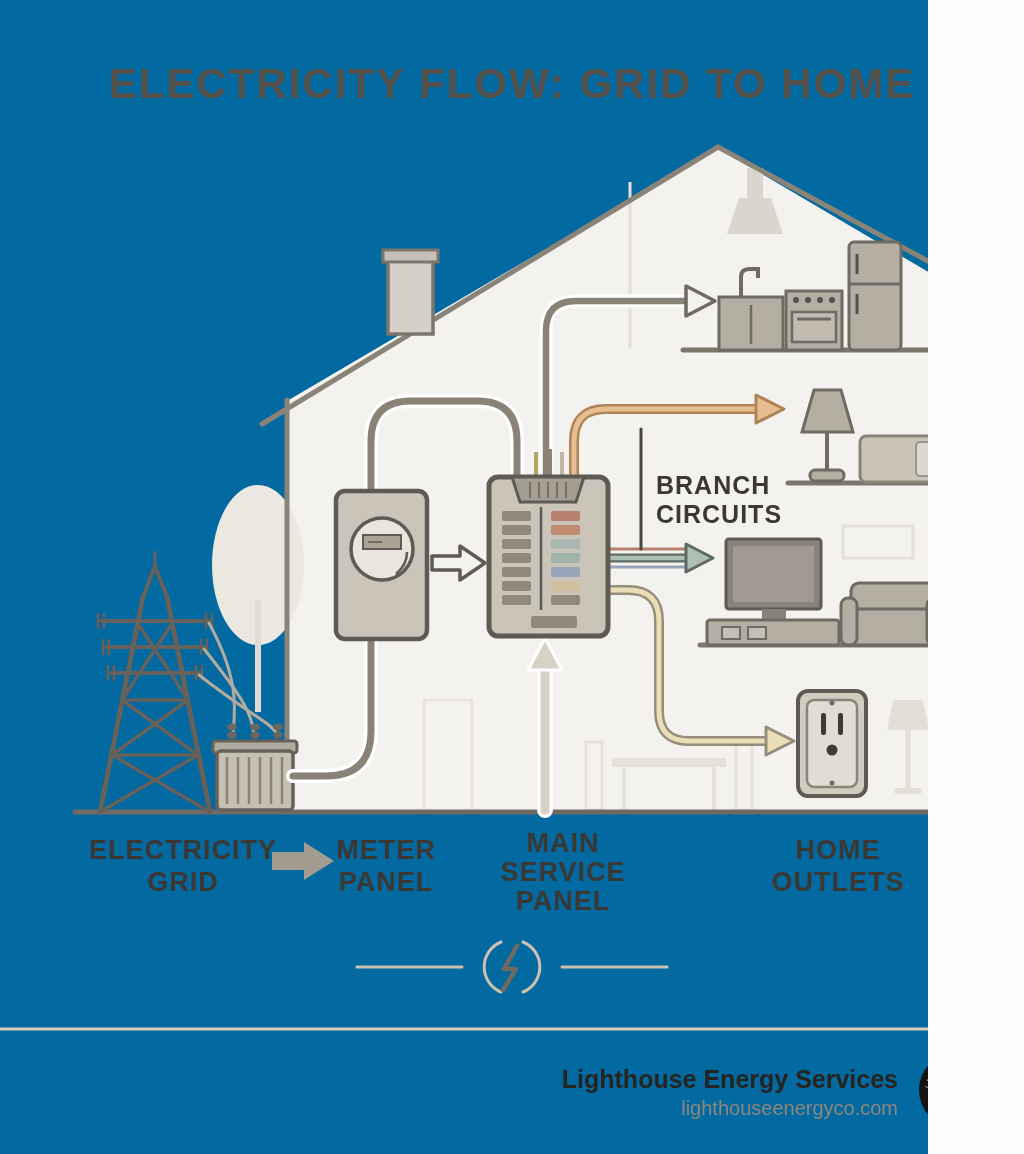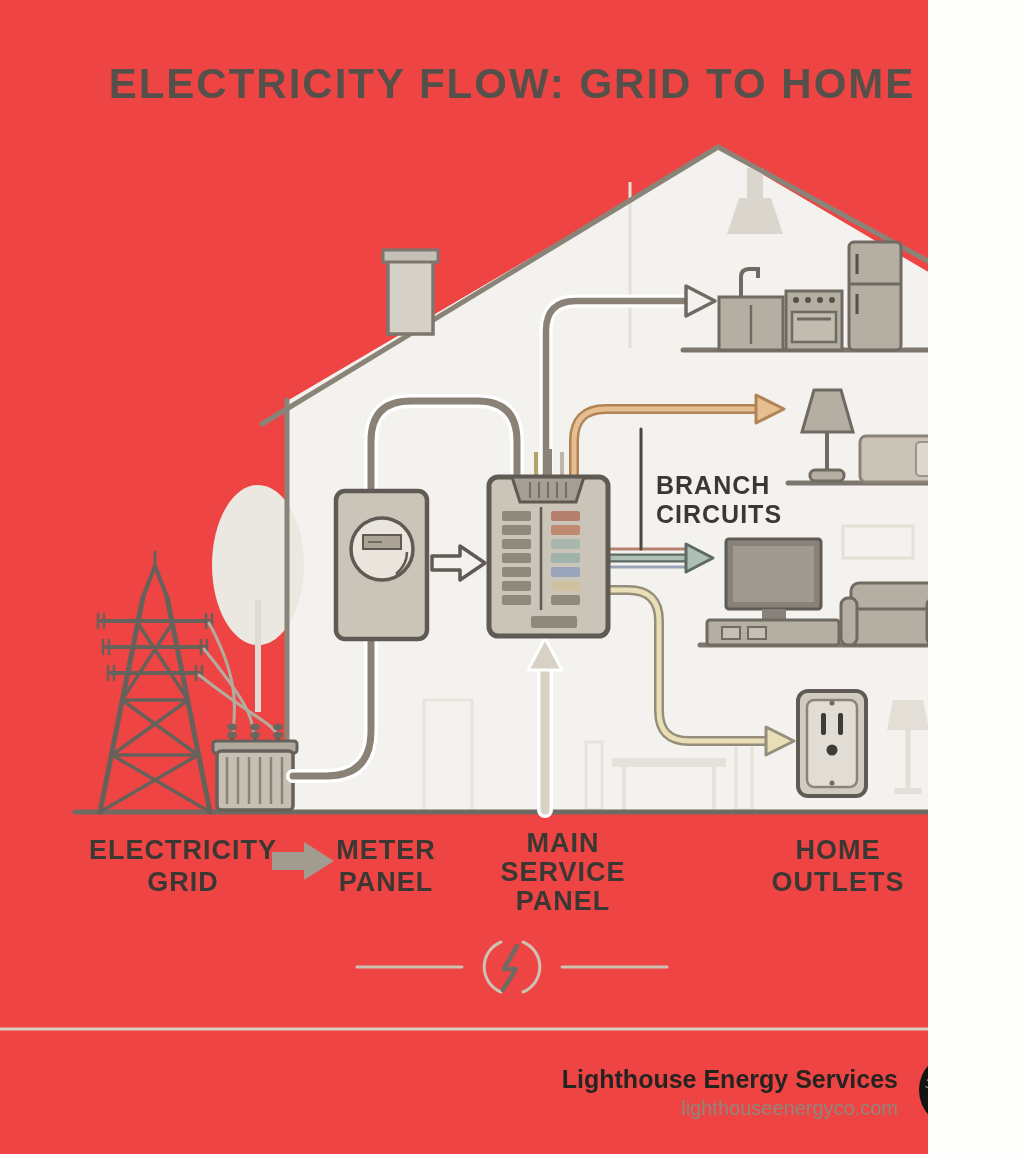--- a/index.html
+++ b/index.html
@@ -1,16 +1,16 @@
 <!DOCTYPE html>
 <html><head>
 <meta charset="utf-8">
 <style>
   html,body{margin:0;padding:0;background:#fdfdfb;}
-  .canvas{position:relative;width:928px;height:1154px;background:#ef4444;overflow:hidden;
+  .canvas{position:relative;width:928px;height:1154px;background:#0369a1;overflow:hidden;
           font-family:"Liberation Sans",sans-serif;}
   svg text{font-family:"Liberation Sans",sans-serif;}
   .title-text{font-weight:bold;font-size:42px;fill:#55514a;letter-spacing:2px;}
   .stage-label{font-weight:bold;font-size:27px;fill:#3b3833;letter-spacing:1px;text-anchor:middle;}
   .branch-label{font-weight:bold;font-size:25px;fill:#3b3833;letter-spacing:1px;}
   .company-name{font-weight:bold;font-size:25px;fill:#262420;text-anchor:end;}
   .website-url{font-size:20px;fill:#8d877c;text-anchor:end;}
   .ring-text{font-size:7px;fill:#f2efe9;letter-spacing:2px;}
 </style>
 </head>

